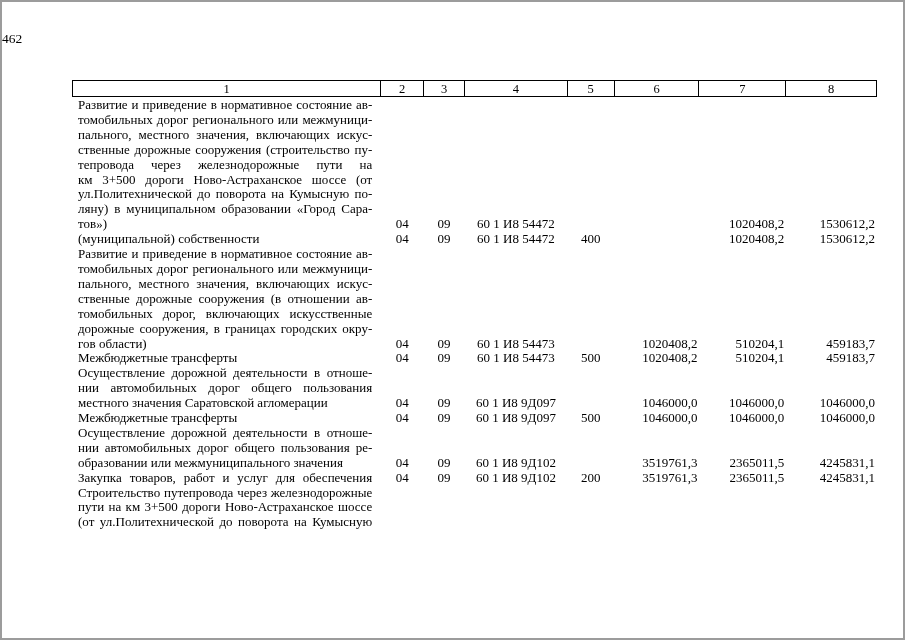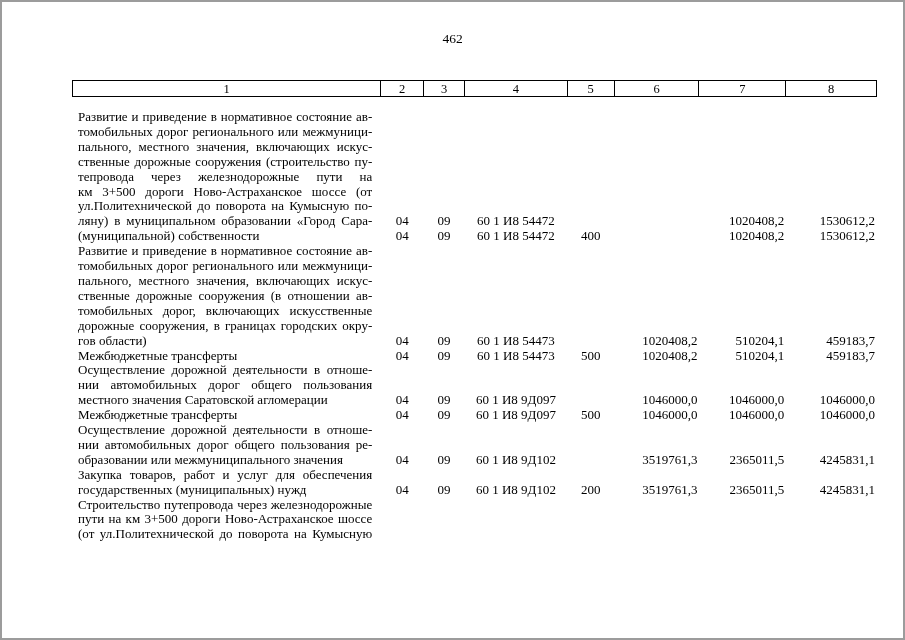--- a/index.html
+++ b/index.html
@@ -13,21 +13,20 @@
     position: relative;
     width: 905px; height: 640px;
     box-sizing: border-box;
     border: 2px solid #9c9c9c;
     background: #ffffff;
     overflow: hidden;
   }
   .page-number {
     position: absolute;
     top: 29px; left: 0; right: 0;
-    text-align: center;
     font-size: 13.5px;
     line-height: 15px;
   }
   .budget-table {
     position: absolute;
     top: 78px; left: 70px;
     width: 805px;
   }
   .thead {
     display: flex;
@@ -43,21 +42,21 @@
     align-items: center;
     justify-content: center;
     font-size: 12.5px;
     line-height: 14px;
   }
   .thead .hcell:last-child { border-right: none; }
   .tbody {
     box-sizing: border-box;
     border-left: 1px solid transparent;
     border-right: 1px solid transparent;
-    margin-top: 13px;
+    margin-top: 1px;
   }
   .trow {
     display: flex;
     align-items: flex-end;
   }
   .cell {
     box-sizing: border-box;
     font-size: 13px;
     line-height: 14.9px;
     border-right: 1px solid transparent;
@@ -104,20 +103,21 @@
         <div class="trow">
           <div class="cell c1">
             <div class="line">Развитие и приведение в нормативное состояние ав-</div>
             <div class="line">томобильных дорог регионального или межмуници-</div>
             <div class="line">пального, местного значения, включающих искус-</div>
             <div class="line">ственные дорожные сооружения (строительство пу-</div>
             <div class="line">тепровода через железнодорожные пути на</div>
             <div class="line">км 3+500 дороги Ново-Астраханское шоссе (от</div>
             <div class="line">ул.Политехнической до поворота на Кумысную по-</div>
             <div class="line">ляну) в муниципальном образовании «Город Сара-</div>
+            <div class="line last">тов»)</div>
           </div>
           <div class="cell c2">04</div>
           <div class="cell c3">09</div>
           <div class="cell c4">60 1 И8 54472</div>
           <div class="cell c5"></div>
           <div class="cell c6"></div>
           <div class="cell c7">1020408,2</div>
           <div class="cell c8">1530612,2</div>
         </div>
         <div class="trow">
@@ -198,21 +198,20 @@
           <div class="cell c3">09</div>
           <div class="cell c4">60 1 И8 9Д102</div>
           <div class="cell c5"></div>
           <div class="cell c6">3519761,3</div>
           <div class="cell c7">2365011,5</div>
           <div class="cell c8">4245831,1</div>
         </div>
         <div class="trow">
           <div class="cell c1">
             <div class="line">Закупка товаров, работ и услуг для обеспечения</div>
-            <div class="line last">государственных (муниципальных) нужд</div>
           </div>
           <div class="cell c2">04</div>
           <div class="cell c3">09</div>
           <div class="cell c4">60 1 И8 9Д102</div>
           <div class="cell c5">200</div>
           <div class="cell c6">3519761,3</div>
           <div class="cell c7">2365011,5</div>
           <div class="cell c8">4245831,1</div>
         </div>
         <div class="trow">

